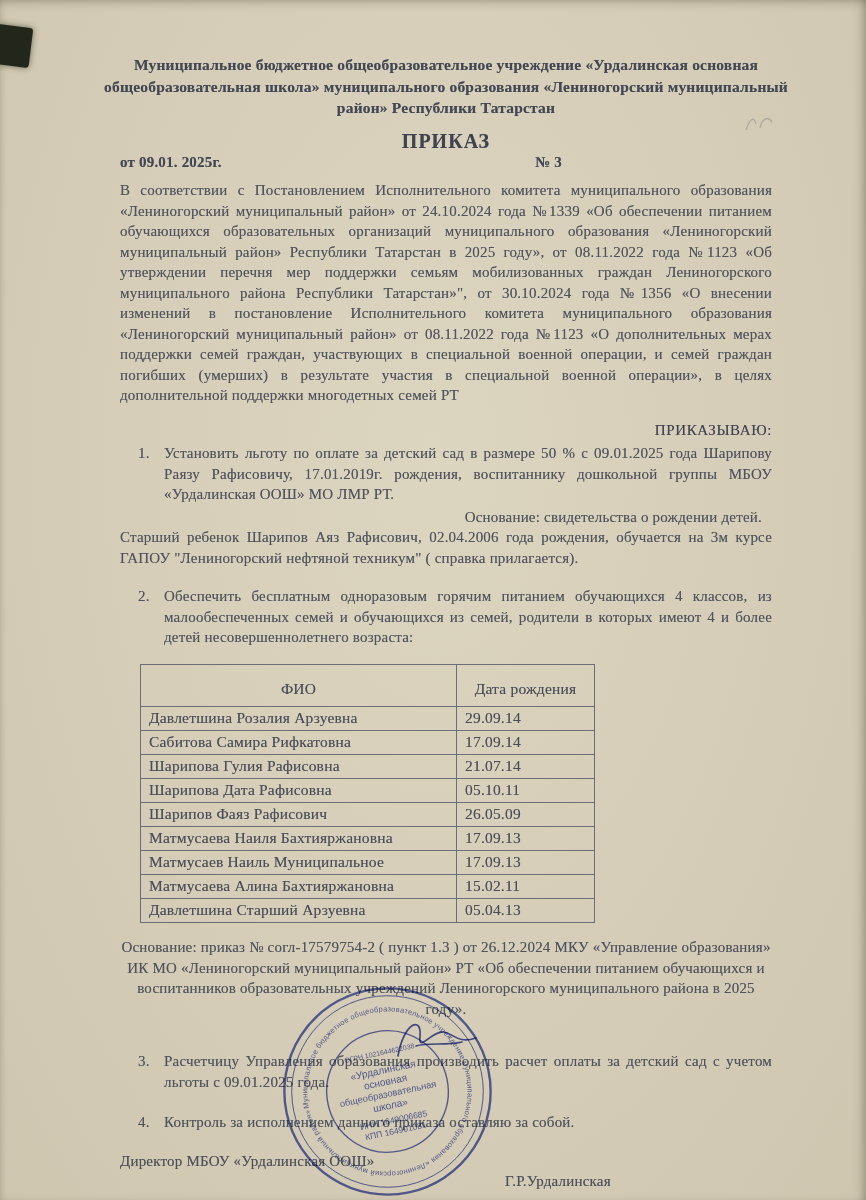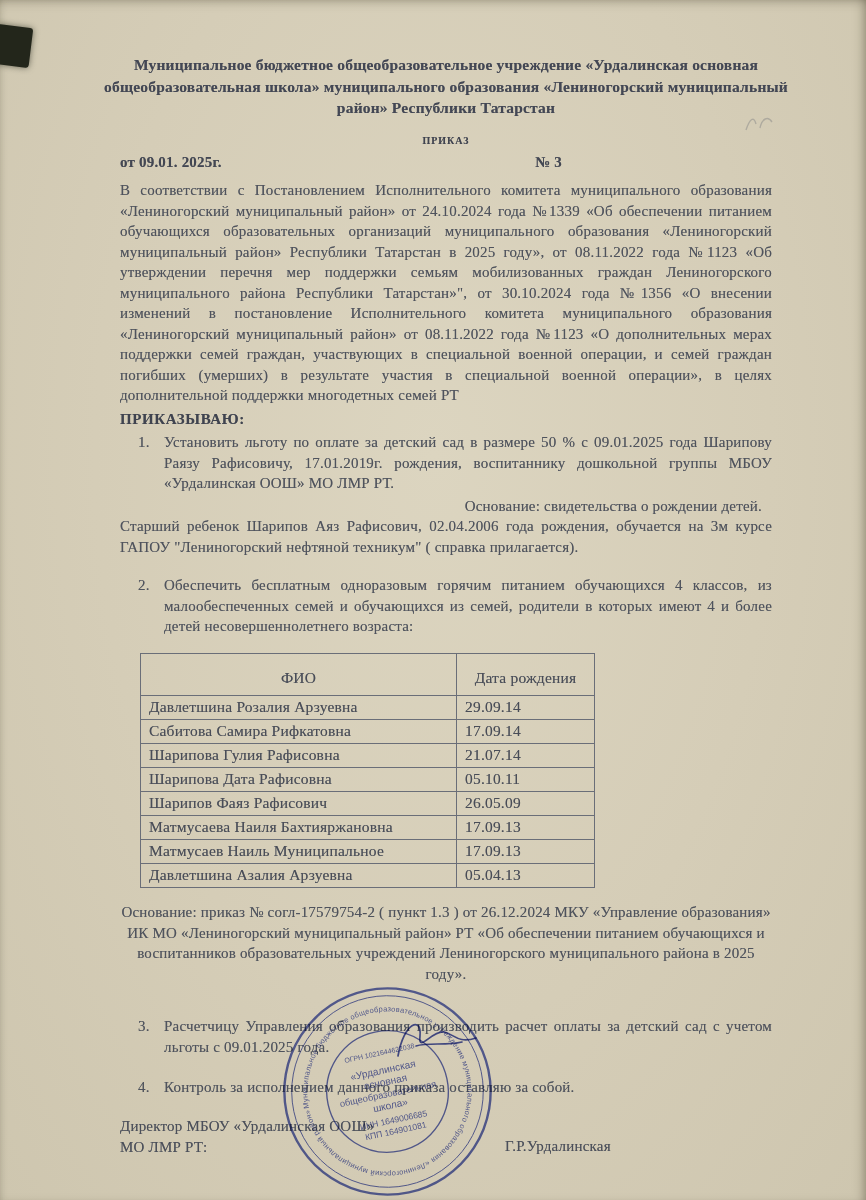--- a/index.html
+++ b/index.html
@@ -34,35 +34,35 @@
     text-shadow: 0 0 .5px rgba(79,83,93,.55);
   }
   .org-header {
     width: 694px; margin: 0 0 12px -21px;
     text-align: center;
     font-weight: bold; font-size: 15.5px; line-height: 21.5px;
     color: #434754;
   }
   .doc-title {
     margin: 0 0 1px; text-align: center;
-    font-weight: bold; font-size: 10px; color: #3f434f;
+    font-weight: bold; font-size: 20px; color: #3f434f;
     letter-spacing: 1px;
   }
   .date-line {
     position: relative; height: 22px;
     font-weight: bold; color: #434753;
   }
   .doc-number { position: absolute; left: 415px; top: 0; }
   .intro {
     margin: 6px 0 0;
     text-align: justify;
   }
   .order-heading {
-    margin: 3px 0 3px; text-align: left;
-    font-weight: bold; color: #3f434f; letter-spacing: .6px;
+    margin: 14px 0 3px; text-align: right;
+    font-weight: normal; color: #3f434f; letter-spacing: .6px;
   }
   .oli { display: flex; margin: 2px 0 2px 18px; }
   .oli .num { flex: none; width: 26px; }
   .oli .txt { flex: 1; text-align: justify; }
   .basis-right { margin: 1px 10px 0 0; text-align: right; }
   .note { margin: 0; text-align: justify; } .gap16 { height: 16px; } .gap18 { height: 18px; }
   table.roster {
     border-collapse: collapse;
     margin: 16px 0 0 20px;
     width: 455px;
@@ -171,21 +171,25 @@
           </tr>
         <tr>
             <td>Матмусаева Наиля Бахтияржановна</td>
             <td class="dob">17.09.13</td>
           </tr>
         <tr>
             <td>Матмусаев Наиль Муниципальное</td>
             <td class="dob">17.09.13</td>
           </tr>
         <tr>
-            <td>Давлетшина Азалия Арзуевна</td>
+            <td>Матмусаева Алина Бахтияржановна</td>
+            <td class="dob">15.02.11</td>
+          </tr>
+        <tr>
+            <td>Давлетшина Старший Арзуевна</td>
             <td class="dob">05.04.13</td>
           </tr>
       </tbody>
     </table>
 
     <p class="basis2">Основание: приказ № согл-17579754-2 ( пункт 1.3 )  от 26.12.2024 МКУ «Управление образования» ИК МО «Лениногорский муниципальный район» РТ «Об обеспечении питанием обучающихся и воспитанников образовательных учреждений Лениногорского муниципального района в 2025 году».</p>
 
     <div class="gap18"></div>
 
     <div class="oli">
@@ -195,21 +199,20 @@
 
     <div class="gap16"></div>
 
     <div class="oli">
       <span class="num">4.</span>
       <span class="txt">Контроль за исполнением данного приказа оставляю за собой.</span>
     </div>
 
     <div class="sig-block">
       <p class="sig-line">Директор МБОУ «Урдалинская ООШ»</p>
-      <p class="sig-line">МО ЛМР  РТ:</p>
       <span class="sig-name">Г.Р.Урдалинская</span>
     </div>
 
   </div>
 
   <svg class="hand-sign" viewBox="0 0 96 58">
     <path d="M10,44 C16,10 34,4 32,24 C30,42 44,18 56,20 C66,22 70,32 88,26 M28,34 C40,30 58,34 74,30" fill="none" stroke="#3946a8" stroke-width="1.7" stroke-linecap="round"></path>
   </svg>
 
   <svg class="stamp" viewBox="0 0 240 240">

